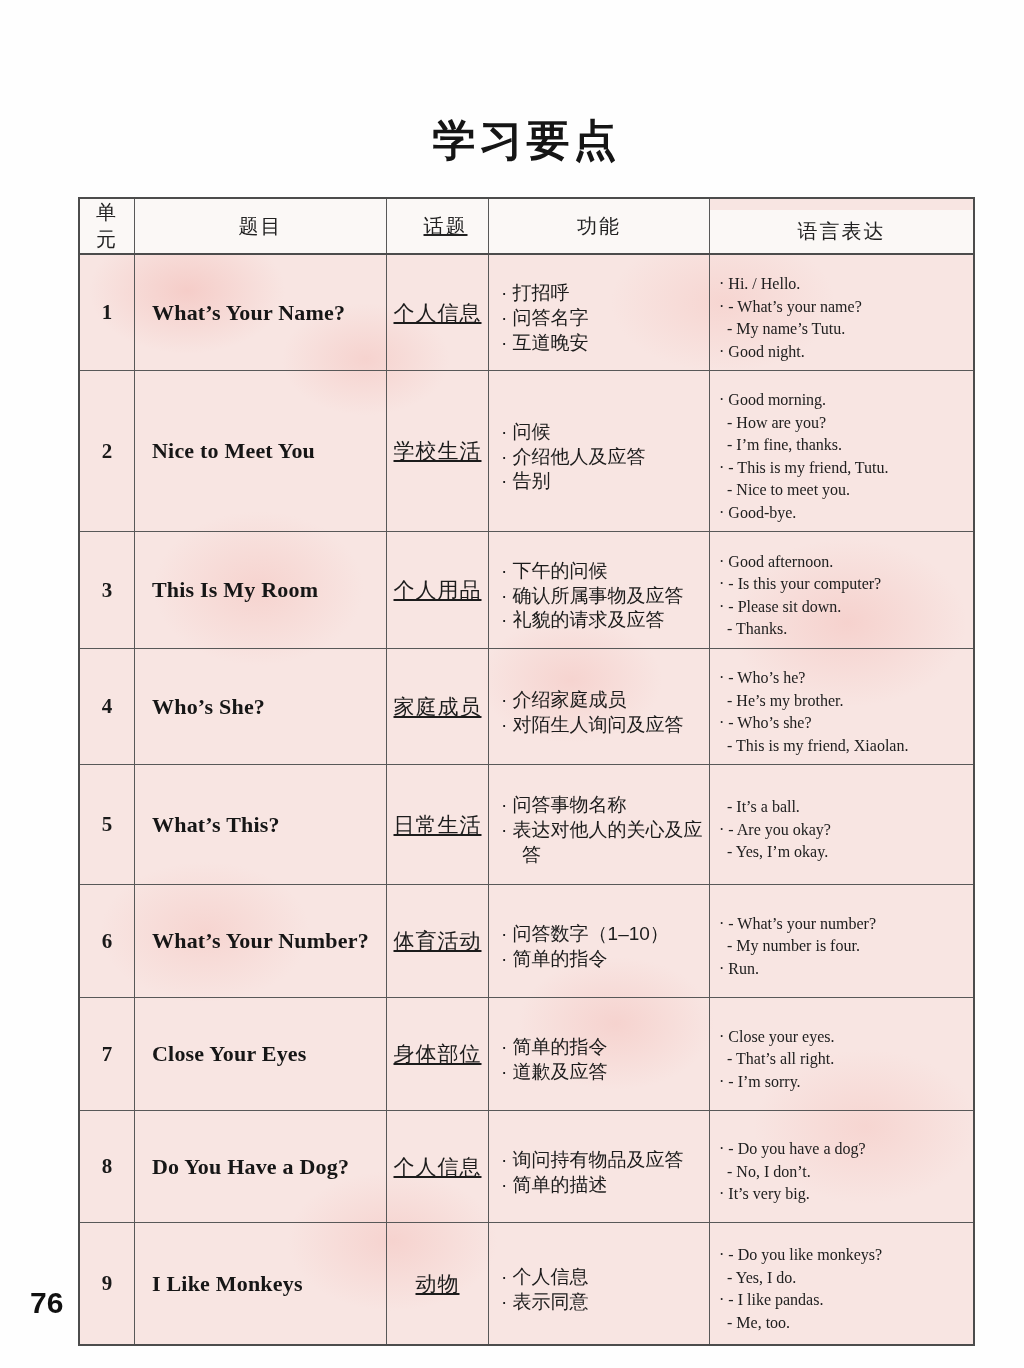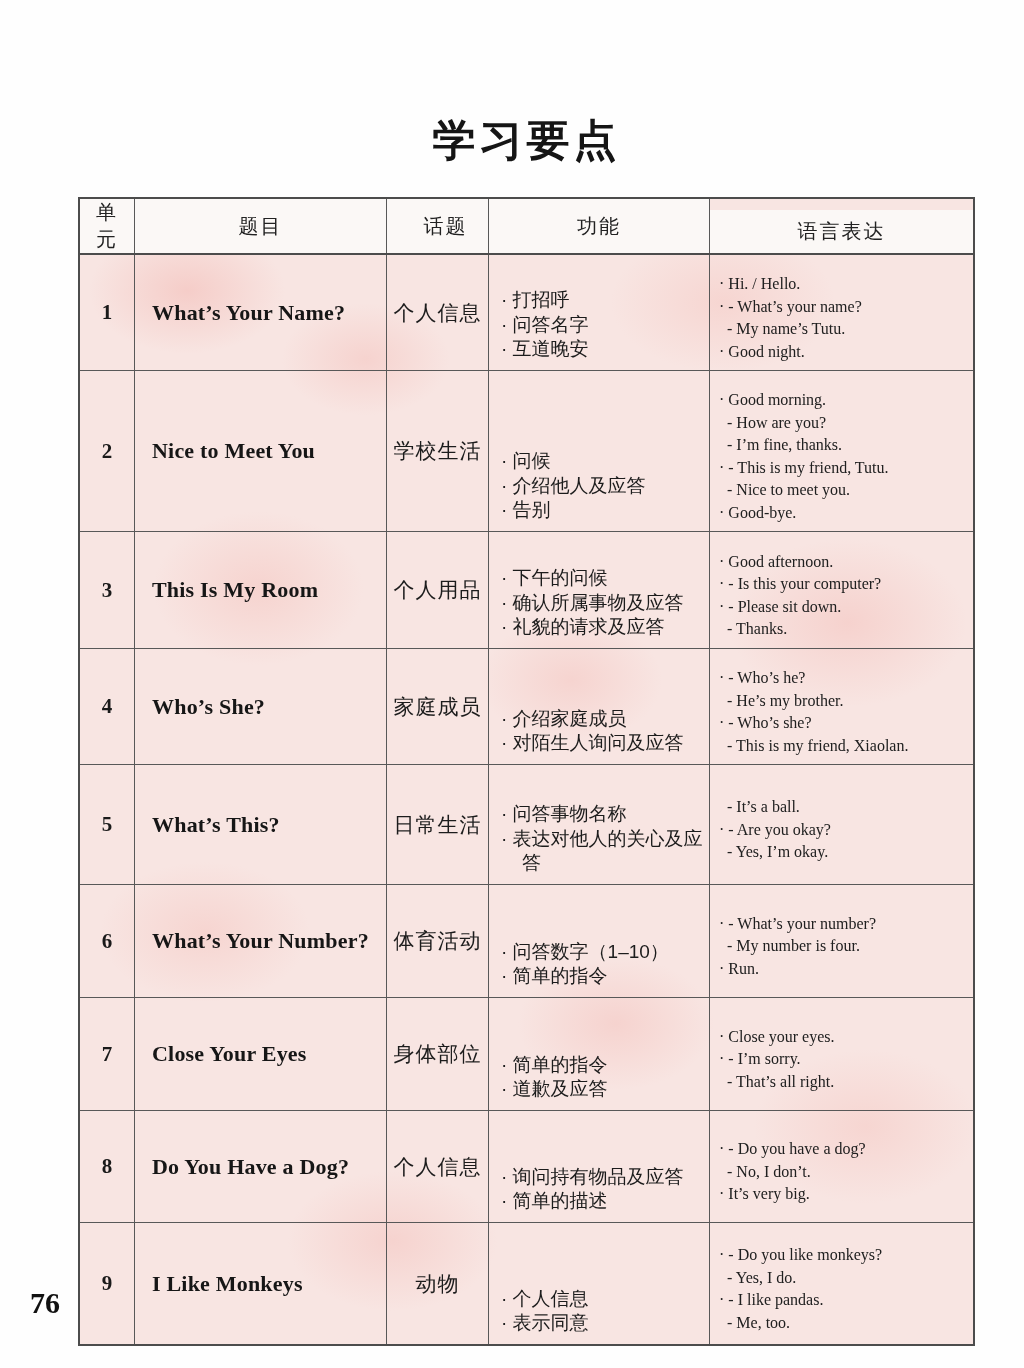--- a/index.html
+++ b/index.html
@@ -44,40 +44,40 @@
   .thead{border-bottom:2px solid #4c4c4c;min-height:50px;}
   .thead .cell{background:#fbf8f6;}
   .cell{
     border-right:1.5px solid #585858;
     box-sizing:border-box;
     display:flex;align-items:center;
   }
   .cell:last-child{border-right:none;}
   .c-unit{width:55px;justify-content:center;}
   .c-title{width:252px;padding-left:17px;}
-  .c-topic{width:102px;justify-content:center;}
+  .c-topic{width:102px;justify-content:center;text-decoration:underline;}
   .c-func{width:221px;}
   .c-expr{flex:1;margin-top:11px;}
   .th{
     font-size:20px;letter-spacing:2px;color:#222222;
     justify-content:center;padding-left:16px;
   }
   .thead .c-title, .thead .c-func, .thead .c-expr{justify-content:center;padding-left:0;}
   .unit{
     font-family:"Liberation Serif", serif;
     font-weight:bold;font-size:21px;color:#1a1a1a;
   }
   .ttl{
     font-family:"Liberation Serif", serif;
     font-weight:bold;font-size:22px;color:#161616;
     letter-spacing:.2px;
   }
   .topic{font-size:21px;color:#1c1c1c;letter-spacing:1px;}
   .func{
-    flex-direction:column;justify-content:flex-end;align-items:stretch;
+    flex-direction:column;justify-content:center;align-items:stretch;
     padding:20px 4px 8px 12px;
   }
   .func-line{
     font-size:19px;line-height:1.3;color:#1c1c1c;
     padding-left:1.1em;text-indent:-1.1em;
   }
   .expr{
     flex-direction:column;justify-content:center;align-items:stretch;
     padding:7px 2px 7px 9px;
   }
@@ -92,21 +92,21 @@
   .tbody .trow:nth-child(3){min-height:116px;}
   .tbody .trow:nth-child(4){min-height:112px;}
   .tbody .trow:nth-child(5){min-height:119px;}
   .tbody .trow:nth-child(6){min-height:112px;}
   .tbody .trow:nth-child(7){min-height:112px;}
   .tbody .trow:nth-child(8){min-height:111px;}
   .tbody .trow:nth-child(9){min-height:121px;}
   .pagenum{
     position:absolute;left:30px;top:1286px;
     font-size:30px;font-weight:bold;color:#111111;
-    font-family:Liberation Serif, serif;
+    font-family:Liberation Sans, sans-serif;
   }
 </style>
 </head>
 <body>
 
 <div class="page">
   <h1 class="title">学习要点</h1>
 
   <div class="tbl">
     <div class="trow thead">
@@ -219,22 +219,22 @@
   <div class="trow">
     <div class="cell c-unit unit">7</div>
     <div class="cell c-title ttl">Close Your Eyes</div>
     <div class="cell c-topic topic">身体部位</div>
     <div class="cell c-func func">
             <div class="func-line">· 简单的指令</div>
             <div class="func-line">· 道歉及应答</div>
           </div>
     <div class="cell c-expr expr">
             <div class="expr-line">· Close your eyes.</div>
+            <div class="expr-line">  - That’s all right.</div>
             <div class="expr-line">· - I’m sorry.</div>
-            <div class="expr-line">  - That’s all right.</div>
           </div>
   </div>
 
   <div class="trow">
     <div class="cell c-unit unit">8</div>
     <div class="cell c-title ttl">Do You Have a Dog?</div>
     <div class="cell c-topic topic">个人信息</div>
     <div class="cell c-func func">
             <div class="func-line">· 询问持有物品及应答</div>
             <div class="func-line">· 简单的描述</div>

